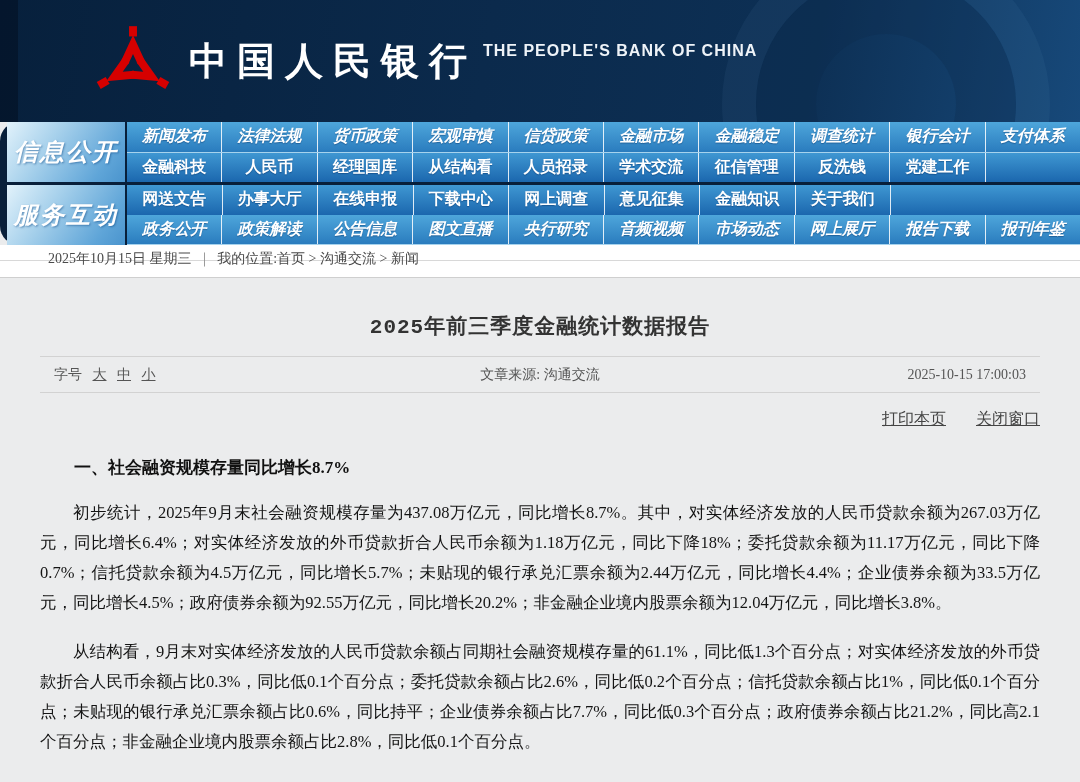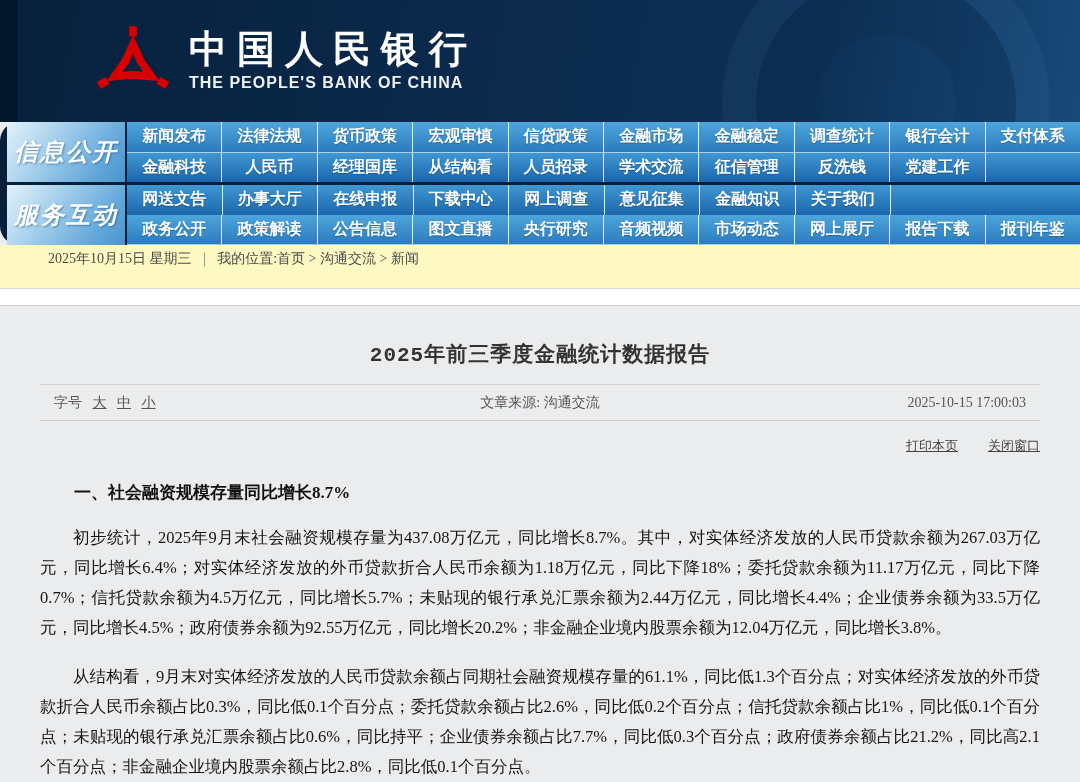--- a/index.html
+++ b/index.html
@@ -17,53 +17,53 @@
     content:""; position:absolute; right:30px; top:-60px; width:260px; height:260px;
     border-radius:50%; border:34px solid rgba(120,170,215,0.07);
     box-shadow:inset 0 0 0 60px rgba(10,40,70,0.25);
   }
   .header::before {
     content:""; position:absolute; left:0; top:0; bottom:0; width:18px;
     background:rgba(2,12,26,0.45);
   }
   .logo-wrap { display:flex; align-items:center; gap:18px; position:relative; z-index:2; }
   .emblem { width:76px; height:92px; }
-  .bank-names { display:flex; flex-direction:column; gap:6px; }
+  .bank-names { display:flex; flex-direction:row; gap:6px; }
   .bank-cn { color:#ffffff; font-size:38px; font-weight:bold; letter-spacing:10px; line-height:1; }
   .bank-en { color:#eef3f8; font-size:16px; font-weight:bold; letter-spacing:1px;
              font-family:"Liberation Sans","DejaVu Sans",sans-serif; }
 
   
   .nav { background:#081f3a; padding-left:7px;border-radius:19px; }
   .band { display:flex; height:60px; margin-bottom:3px; }
   .band:last-child { margin-bottom:0; }
   .band-label {
     width:118px; flex:none; display:flex; align-items:center; justify-content:center;
     font-size:24px; font-weight:bold; font-style:italic; color:#fff;
     background:linear-gradient(125deg,#e2f2fb 0%,#a9d2ec 35%,#5fa5d8 80%,#4a94cd 100%);
     text-shadow:1px 1px 2px rgba(20,80,140,0.55); margin-right:2px;
     letter-spacing:2px;
   }
   .band-menu { flex:1; display:flex; flex-direction:column; }
   .nrow { flex:1; display:flex; }
   .nrow1 { background:linear-gradient(180deg,#4ea6db 0%,#2a7cbe 100%);
-           border-bottom:1px solid rgba(255,255,255,0.5); }
+           border-bottom:1px solid rgba(255,255,255,0.5);font-style:italic; }
   .nrow2 { background:linear-gradient(180deg,#3f97d2 0%,#1b67ae 100%); }
   .ncell {
     flex:1; display:flex; align-items:center; justify-content:center;
     color:#fff; font-size:16px; font-weight:bold;
     font-family:"Liberation Sans","DejaVu Sans",sans-serif;
     border-right:1px solid rgba(255,255,255,0.85);
     text-shadow:0 1px 1px rgba(0,40,90,0.4); cursor:pointer; white-space:nowrap;
   }
   .ncell:last-child, .ncell.empty { border-right:none; }
 
   
   .breadcrumb {
-    height:44px; line-height:27px; background:#fef9c3; border-bottom:1px solid #d8d8d8;
+    height:16px; line-height:27px; background:#ffffff; border-bottom:1px solid #d8d8d8;
     padding-left:48px; font-size:14px; color:#4a4a4a;
   }
   .breadcrumb .sep { margin:0 6px; color:#8a8a8a; }
   .crumb { cursor:pointer; }
   .white-strip { height:17px; background:#ffffff; border-bottom:1px solid #cfcfcf; }
 
   
   .panel { background:#ebeced; padding:0 40px; }
   .article-title {
     text-align:center; font-size:21px; font-weight:bold; color:#333;
@@ -72,21 +72,21 @@
   .meta-bar {
     margin-top:16px; border-top:1px solid #d2d2d2; border-bottom:1px solid #d2d2d2;
     height:37px; display:flex; align-items:center; font-size:14px; color:#555;
     padding:0 14px;
   }
   .meta-left  { flex:1; text-align:left; }
   .meta-center{ flex:1; text-align:center; }
   .meta-right { flex:1; text-align:right; }
   .fs-opt { text-decoration:underline; margin-left:7px; cursor:pointer; }
   .action-links { display:flex; justify-content:flex-end; gap:30px; margin-top:16px;
-                  font-size:13px; color:#444; }
+                  font-size:16px; color:#444; }
   .action-links span { text-decoration:underline; cursor:pointer; }
   .section-heading {
     margin-top:26px; text-indent:2em; font-size:17px; font-weight:bold; color:#111;
   }
   .para {
     margin-top:19px; text-indent:2em; font-size:16.5px; color:#141414;
     line-height:30px; text-align:justify;
   }
 </style>
 </head>

